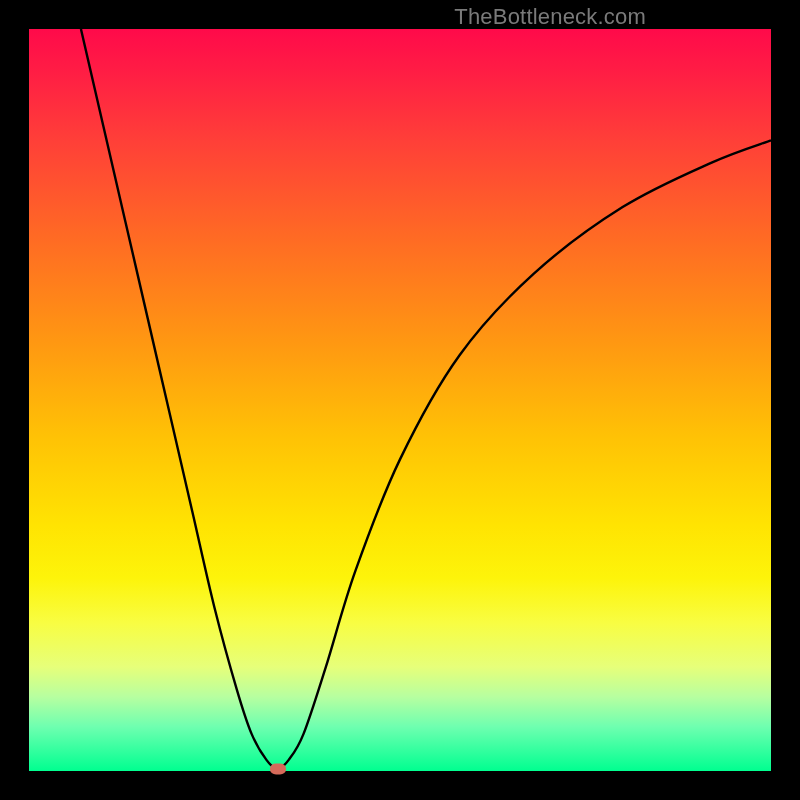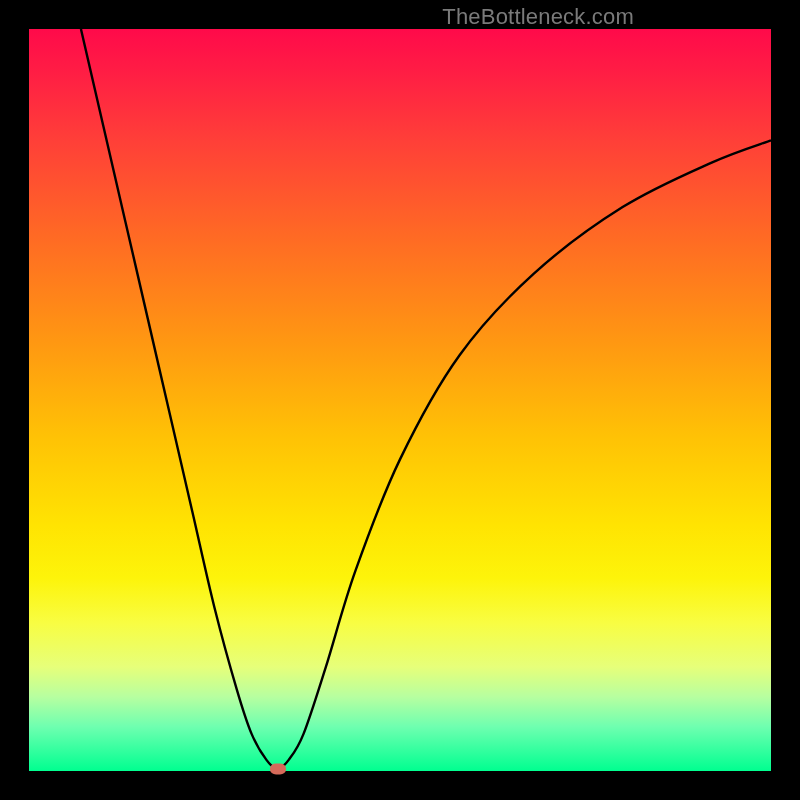--- a/index.html
+++ b/index.html
@@ -9,20 +9,21 @@
     height: 800px;
     background: #000;
     overflow: hidden;
     font-family: Arial, Helvetica, sans-serif;
   }
   .frame {
     position: relative;
     width: 664px;
     height: 800px;
     background: #000;
+    padding-left: 12px;
   }
   .plot-area {
     position: absolute;
     left: 29px;
     top: 29px;
     width: 742px;
     height: 742px;
     
     background: linear-gradient(
       to bottom,

